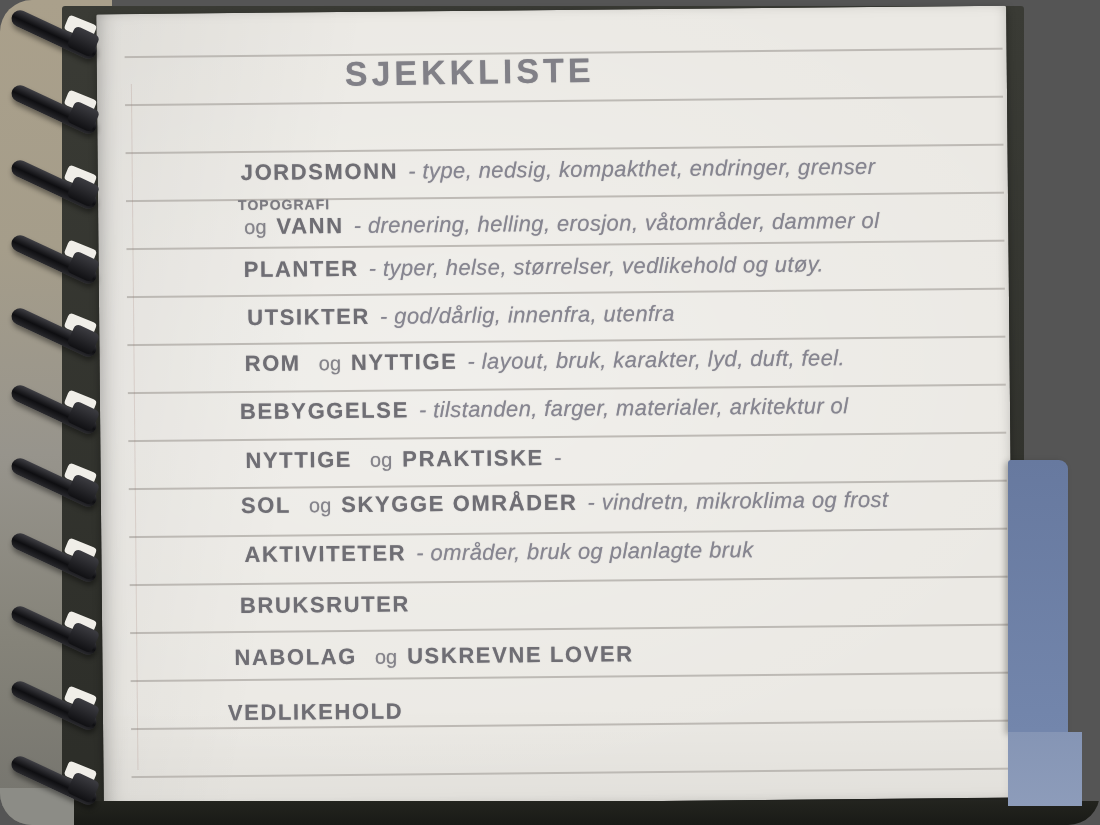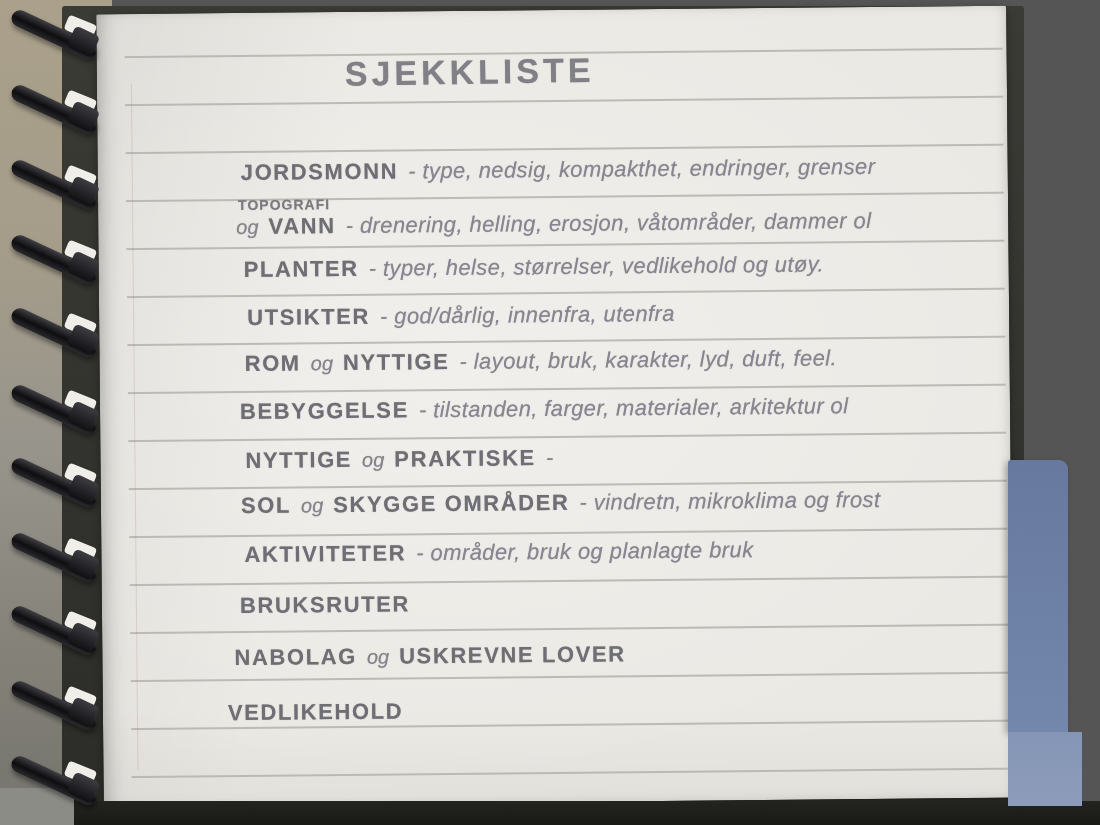--- a/index.html
+++ b/index.html
@@ -2,20 +2,21 @@
 <html><head>
 <meta charset="utf-8">
 <style>
   html,body{margin:0;padding:0;background:#555;}
   .stage{
     position:relative;width:1100px;height:825px;overflow:hidden;
     font-family:"Liberation Sans",sans-serif;
     background:
       repeating-linear-gradient(93deg, rgba(59,36,16,.22) 0 7px, rgba(0,0,0,0) 7px 19px, rgba(255,223,173,.10) 19px 27px, rgba(0,0,0,0) 27px 41px),
       linear-gradient(180deg,#6e4f30 0 10px,#8a6843 10px 235px,#a5805_4 235px,#a58054 235px 430px,#997650 430px 740px,#6b4e33 740px 100%);
+    border-radius: 32px;
   }
   
   .left-strip{position:absolute;left:0;top:0;width:112px;height:100%;z-index:1;
     background:linear-gradient(180deg,#aaa08b 0%,#a59d8a 30%,#97948c 55%,#858379 78%,#74736d 100%);}
   
   .cover{position:absolute;left:62px;top:6px;width:962px;height:808px;z-index:2;
     background:linear-gradient(180deg,#3a3b35,#2c2d28);border-radius:3px;}
   
   .page{position:absolute;left:100px;top:10px;width:910px;height:792px;z-index:3;
     transform:rotate(-0.55deg);transform-origin:50% 50%;
@@ -31,21 +32,21 @@
     background-size:100% 48px;background-position:0 42px;opacity:.85;}
   .margin-line{position:absolute;left:34px;top:70px;bottom:36px;width:1px;
     background:rgba(160,125,115,.22);}
   
   .hand{position:absolute;white-space:nowrap;color:#76757b;
     text-shadow:0 0 1px rgba(118,117,123,.55);}
   .title{font-size:34px;font-weight:bold;letter-spacing:4px;color:#818087;transform:rotate(-.4deg);}
   .row{display:flex;align-items:baseline;column-gap:10px;}
   .seg{display:inline-block;}
   .h{font-size:22px;font-weight:bold;letter-spacing:1.6px;color:#6f6e74;}
-  .m{font-size:20px;font-style:italic;color:#84838a;}
+  .m{font-size:20px;color:#84838a;margin-left:8px;}
   .s{font-size:22px;font-style:italic;letter-spacing:.4px;color:#868590;}
   .small-h{font-size:14px;font-weight:bold;letter-spacing:1px;color:#7b7a80;}
   
   .coil{position:absolute;left:8px;width:92px;height:17px;z-index:6;
     background:linear-gradient(180deg,#3f3f44,#0e0e11 55%,#2a2a2e);
     border-radius:9px;transform:rotate(25deg);box-shadow:2px 3px 5px rgba(0,0,0,.4);}
   .coil::before{content:"";position:absolute;left:52px;top:-17px;width:30px;height:16px;
     background:#f0eee8;border-radius:4px;transform:rotate(-3deg);}
   .coil::after{content:"";position:absolute;left:62px;top:-9px;width:27px;height:23px;
     background:linear-gradient(180deg,#3c3c41,#101013);border-radius:5px;}

